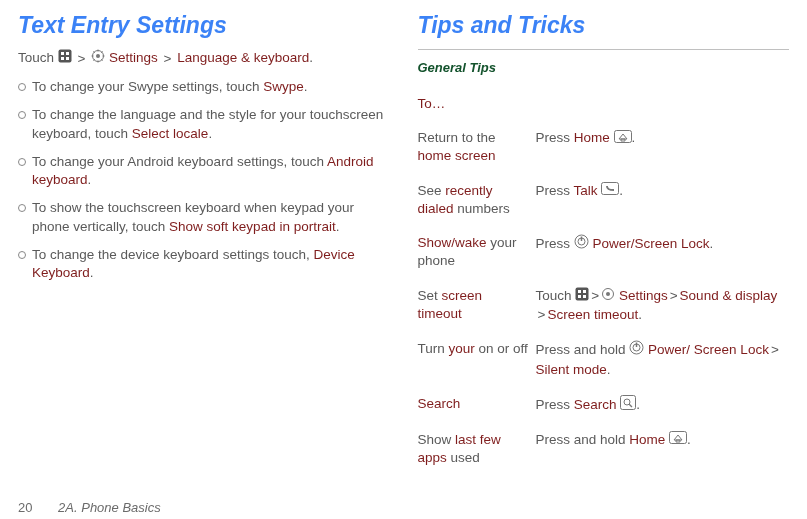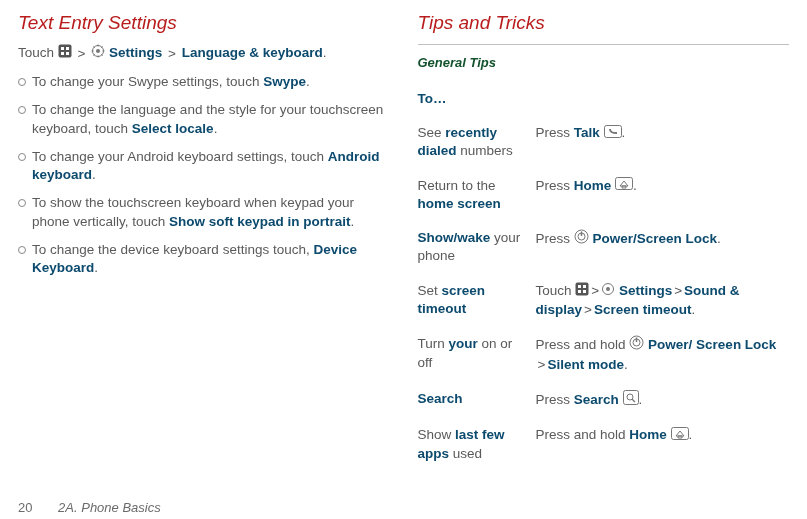--- a/index.html
+++ b/index.html
@@ -20,24 +20,24 @@
   .col {
     width: 50%;
     padding: 0 14px 0 0;
     box-sizing: border-box;
   }
   .col.right {
     padding: 0 0 0 14px;
   }
   .sect-title {
     font-style: italic;
-    font-size: 19px;
-    color: #b91c1c;
+    font-size: 23px;
+    color: #3b82f6;
     margin: 2px 0 10px 0;
-    font-weight: 400;
+    font-weight: 700;
   }
   .sect-subtitle {
     font-style: italic;
     font-size: 13px;
     color: #14532d;
     margin: 0 0 12px 0;
     font-weight: 700;
   }
   .divider {
     border: none;
@@ -63,22 +63,22 @@
     content: "";
     position: absolute;
     left: 0;
     top: 5px;
     width: 6px;
     height: 6px;
     border: 1px solid #888;
     border-radius: 50%;
   }
   .bold {
-    font-weight: bold;
-    color: #0c4a6e;
+    font-weight: normal;
+    color: #7f1d1d;
   }
   .icon {
     display: inline-block;
     vertical-align: middle;
   }
   .gt {
     font-family: Arial;
     display: inline-block;
     vertical-align: middle;
     margin: 0 2px;
@@ -162,31 +162,31 @@
     <hr class="divider">
     <div class="sect-subtitle">General Tips</div>
     <table class="tips">
       <tbody>
           <tr>
             <td colspan="2" class="bold">To…</td>
           </tr>
       </tbody>
         <tbody id="tipsbody">
           <tr>
+            <td><span>Return to the </span><span class="bold">home screen</span><span></span></td>
+            <td><span>Press </span><span class="bold">Home</span> <span class="icon"><svg width="18" height="13" viewBox="0 0 18 13">
+                  <rect x="0.5" y="0.5" width="17" height="12" rx="2" fill="none" stroke="#777"></rect>
+                  <path d="M5 9 L9 4 L13 9 Z M7 9 H11 V11 H7 Z" fill="none" stroke="#777" stroke-width="1"></path>
+                </svg></span><span>.</span></td>
+          </tr>
+          <tr>
             <td><span>See </span><span class="bold">recently dialed</span><span> numbers</span></td>
             <td><span>Press </span><span class="bold">Talk</span> <span class="icon"><svg width="18" height="13" viewBox="0 0 18 13">
                   <rect x="0.5" y="0.5" width="17" height="12" rx="2" fill="none" stroke="#777"></rect>
                   <path d="M5 4 Q5 9 13 9 L13 7 L10 7 Q8 7 7 5 L7 4 Z" fill="#777"></path>
-                </svg></span><span>.</span></td>
-          </tr>
-          <tr>
-            <td><span>Return to the </span><span class="bold">home screen</span><span></span></td>
-            <td><span>Press </span><span class="bold">Home</span> <span class="icon"><svg width="18" height="13" viewBox="0 0 18 13">
-                  <rect x="0.5" y="0.5" width="17" height="12" rx="2" fill="none" stroke="#777"></rect>
-                  <path d="M5 9 L9 4 L13 9 Z M7 9 H11 V11 H7 Z" fill="none" stroke="#777" stroke-width="1"></path>
                 </svg></span><span>.</span></td>
           </tr>
           <tr>
             <td><span></span><span class="bold">Show/wake</span><span> your phone</span></td>
             <td><span>Press </span><span class="icon"><svg width="15" height="15" viewBox="0 0 15 15">
                   <circle cx="7.5" cy="7.5" r="6.5" fill="none" stroke="#777"></circle>
                   <circle cx="7.5" cy="7.5" r="3.5" fill="none" stroke="#777"></circle>
                   <line x1="7.5" y1="2.5" x2="7.5" y2="7" stroke="#777" stroke-width="1.5"></line>
                 </svg></span> <span class="bold">Power/Screen Lock</span><span>.</span></td>
           </tr>

